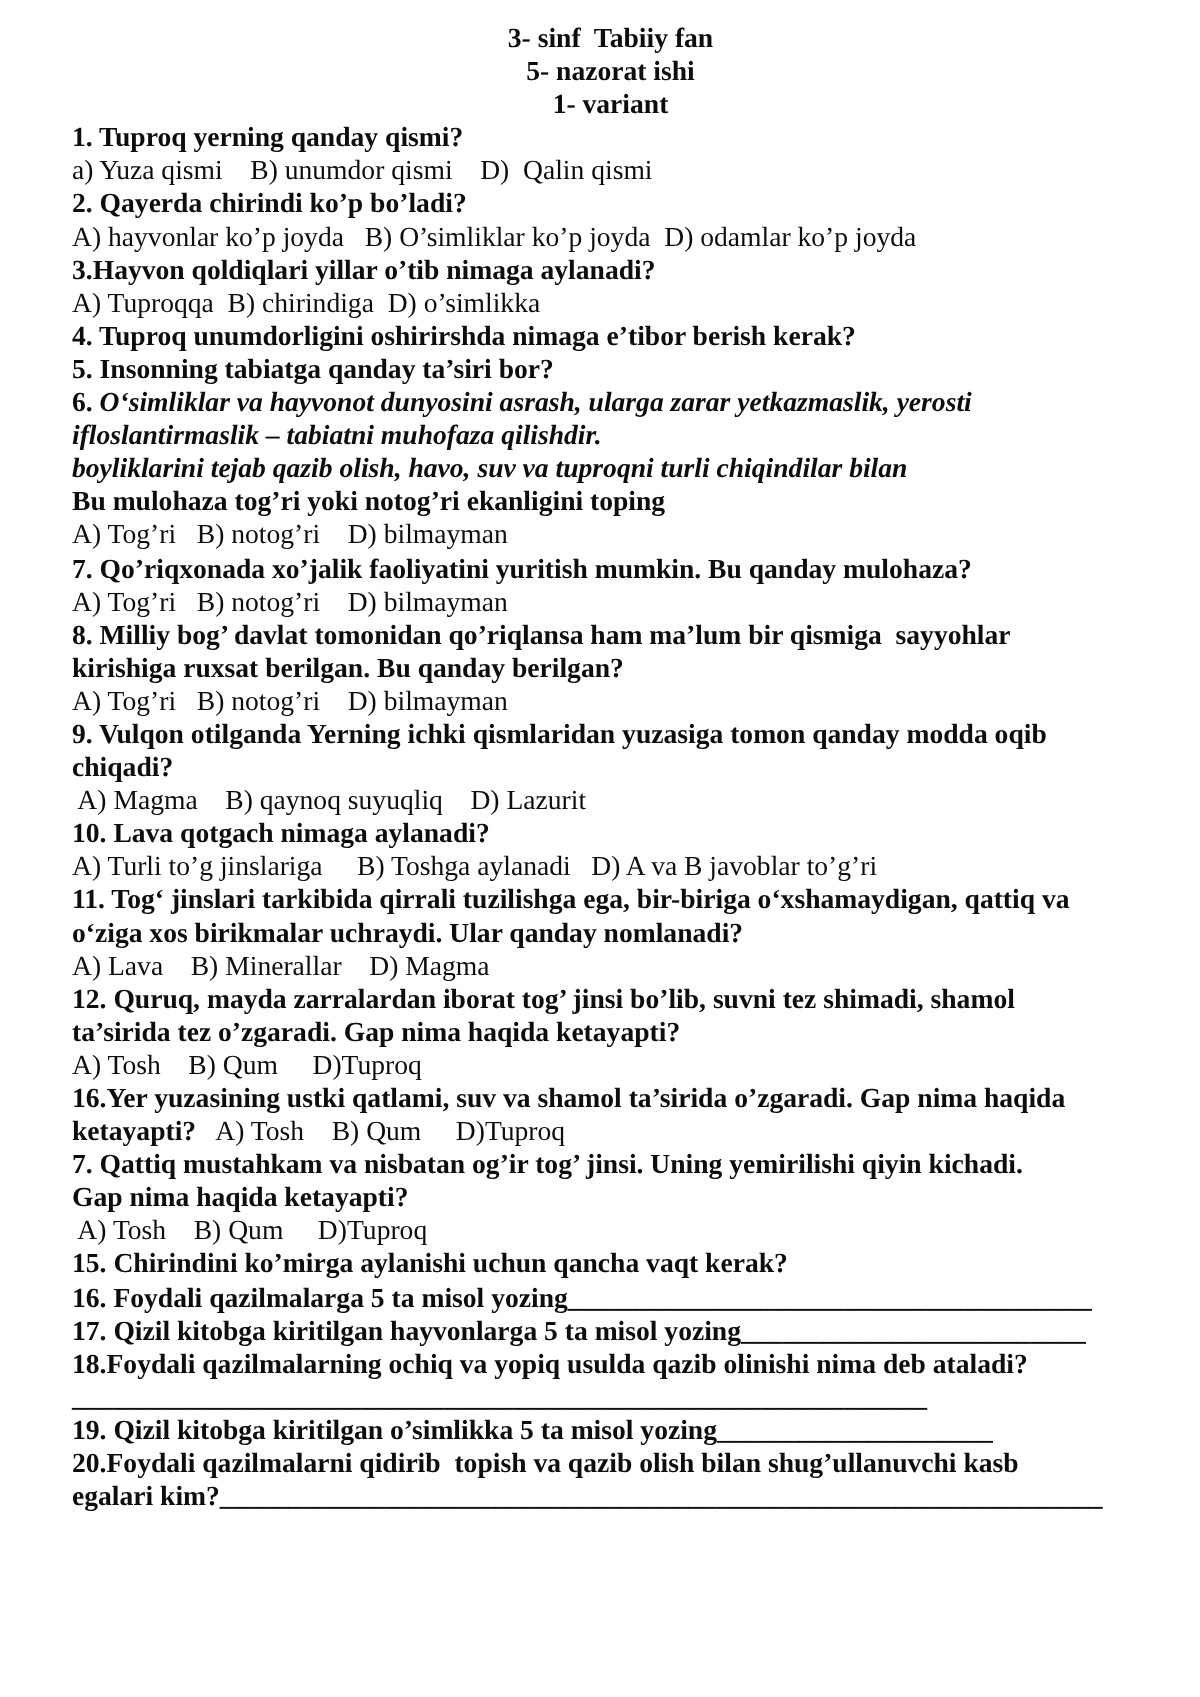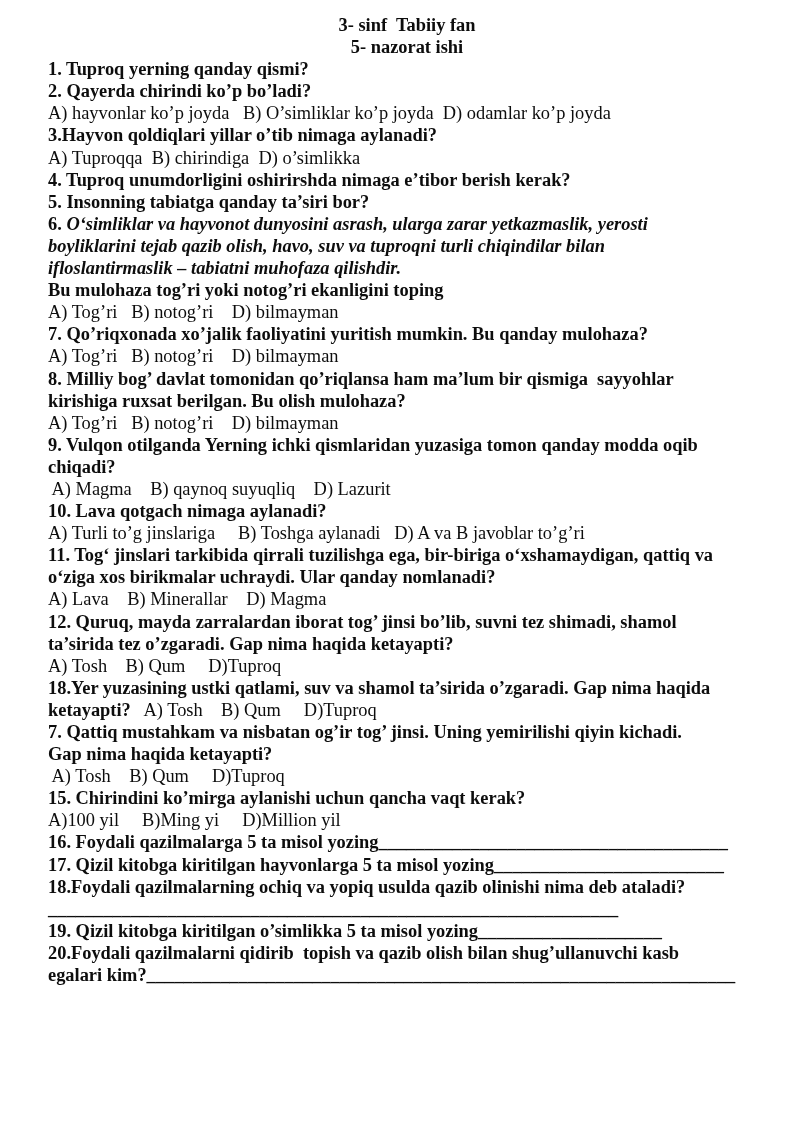--- a/index.html
+++ b/index.html
@@ -28,57 +28,58 @@
   .b { font-weight: bold; }
   .i { font-style: italic; }
 </style>
 </head>
 <body>
 
 <div class="page">
   <div>
       <div class="line center"><span class="b">3- sinf  Tabiiy fan</span></div>
       <div class="line center"><span class="b">5- nazorat ishi</span></div>
+      <div class="line center"><span class="b">1- variant</span></div>
     </div>
   <div>
       <div class="line"><span class="b">1. Tuproq yerning qanday qismi?</span></div>
+      <div class="line"><span>a) Yuza qismi    B) unumdor qismi    D)  Qalin qismi</span></div>
       <div class="line"><span class="b">2. Qayerda chirindi ko’p bo’ladi?</span></div>
       <div class="line"><span>A) hayvonlar ko’p joyda   B) O’simliklar ko’p joyda  D) odamlar ko’p joyda</span></div>
       <div class="line"><span class="b">3.Hayvon qoldiqlari yillar o’tib nimaga aylanadi?</span></div>
       <div class="line"><span>A) Tuproqqa  B) chirindiga  D) o’simlikka</span></div>
       <div class="line"><span class="b">4. Tuproq unumdorligini oshirirshda nimaga e’tibor berish kerak?</span></div>
       <div class="line"><span class="b">5. Insonning tabiatga qanday ta’siri bor?</span></div>
       <div class="line"><span class="b">6. </span><span class="b i">O‘simliklar va hayvonot dunyosini asrash, ularga zarar yetkazmaslik, yerosti</span></div>
+      <div class="line"><span class="b i">ifloslantirmaslik – tabiatni muhofaza qilishdir.</span></div>
       <div class="line"><span class="b i">boyliklarini tejab qazib olish, havo, suv va tuproqni turli chiqindilar bilan</span></div>
-      <div class="line"><span class="b i">ifloslantirmaslik – tabiatni muhofaza qilishdir.</span></div>
       <div class="line"><span class="b">Bu mulohaza tog’ri yoki notog’ri ekanligini toping</span></div>
       <div class="line"><span>A) Tog’ri   B) notog’ri    D) bilmayman</span></div>
       <div class="line"><span class="b">7. Qo’riqxonada xo’jalik faoliyatini yuritish mumkin. Bu qanday mulohaza?</span></div>
       <div class="line"><span>A) Tog’ri   B) notog’ri    D) bilmayman</span></div>
       <div class="line"><span class="b">8. Milliy bog’ davlat tomonidan qo’riqlansa ham ma’lum bir qismiga  sayyohlar</span></div>
-      <div class="line"><span class="b">kirishiga ruxsat berilgan. Bu olish mulohaza?</span></div>
+      <div class="line"><span class="b">kirishiga ruxsat berilgan. Bu qanday berilgan?</span></div>
       <div class="line"><span>A) Tog’ri   B) notog’ri    D) bilmayman</span></div>
       <div class="line"><span class="b">9. Vulqon otilganda Yerning ichki qismlaridan yuzasiga tomon qanday modda oqib</span></div>
       <div class="line"><span class="b">chiqadi?</span></div>
       <div class="line"><span> A) Magma    B) qaynoq suyuqliq    D) Lazurit</span></div>
       <div class="line"><span class="b">10. Lava qotgach nimaga aylanadi?</span></div>
       <div class="line"><span>A) Turli to’g jinslariga     B) Toshga aylanadi   D) A va B javoblar to’g’ri</span></div>
       <div class="line"><span class="b">11. Tog‘ jinslari tarkibida qirrali tuzilishga ega, bir-biriga o‘xshamaydigan, qattiq va</span></div>
       <div class="line"><span class="b">o‘ziga xos birikmalar uchraydi. Ular qanday nomlanadi?</span></div>
       <div class="line"><span>A) Lava    B) Minerallar    D) Magma</span></div>
       <div class="line"><span class="b">12. Quruq, mayda zarralardan iborat tog’ jinsi bo’lib, suvni tez shimadi, shamol</span></div>
       <div class="line"><span class="b">ta’sirida tez o’zgaradi. Gap nima haqida ketayapti?</span></div>
       <div class="line"><span>A) Tosh    B) Qum     D)Tuproq</span></div>
-      <div class="line"><span class="b">18.Yer yuzasining ustki qatlami, suv va shamol ta’sirida o’zgaradi. Gap nima haqida</span></div>
+      <div class="line"><span class="b">16.Yer yuzasining ustki qatlami, suv va shamol ta’sirida o’zgaradi. Gap nima haqida</span></div>
       <div class="line"><span class="b">ketayapti?</span><span>   A) Tosh    B) Qum     D)Tuproq</span></div>
       <div class="line"><span class="b">7. Qattiq mustahkam va nisbatan og’ir tog’ jinsi. Uning yemirilishi qiyin kichadi.</span></div>
       <div class="line"><span class="b">Gap nima haqida ketayapti?</span></div>
       <div class="line"><span> A) Tosh    B) Qum     D)Tuproq</span></div>
       <div class="line"><span class="b">15. Chirindini ko’mirga aylanishi uchun qancha vaqt kerak?</span></div>
-      <div class="line"><span>A)100 yil     B)Ming yi     D)Million yil</span></div>
       <div class="line"><span class="b">16. Foydali qazilmalarga 5 ta misol yozing______________________________________</span></div>
       <div class="line"><span class="b">17. Qizil kitobga kiritilgan hayvonlarga 5 ta misol yozing_________________________</span></div>
       <div class="line"><span class="b">18.Foydali qazilmalarning ochiq va yopiq usulda qazib olinishi nima deb ataladi?</span></div>
       <div class="line"><span class="b">______________________________________________________________</span></div>
       <div class="line"><span class="b">19. Qizil kitobga kiritilgan o’simlikka 5 ta misol yozing____________________</span></div>
       <div class="line"><span class="b">20.Foydali qazilmalarni qidirib  topish va qazib olish bilan shug’ullanuvchi kasb</span></div>
       <div class="line"><span class="b">egalari kim?________________________________________________________________</span></div>
     </div>
 </div>
 

